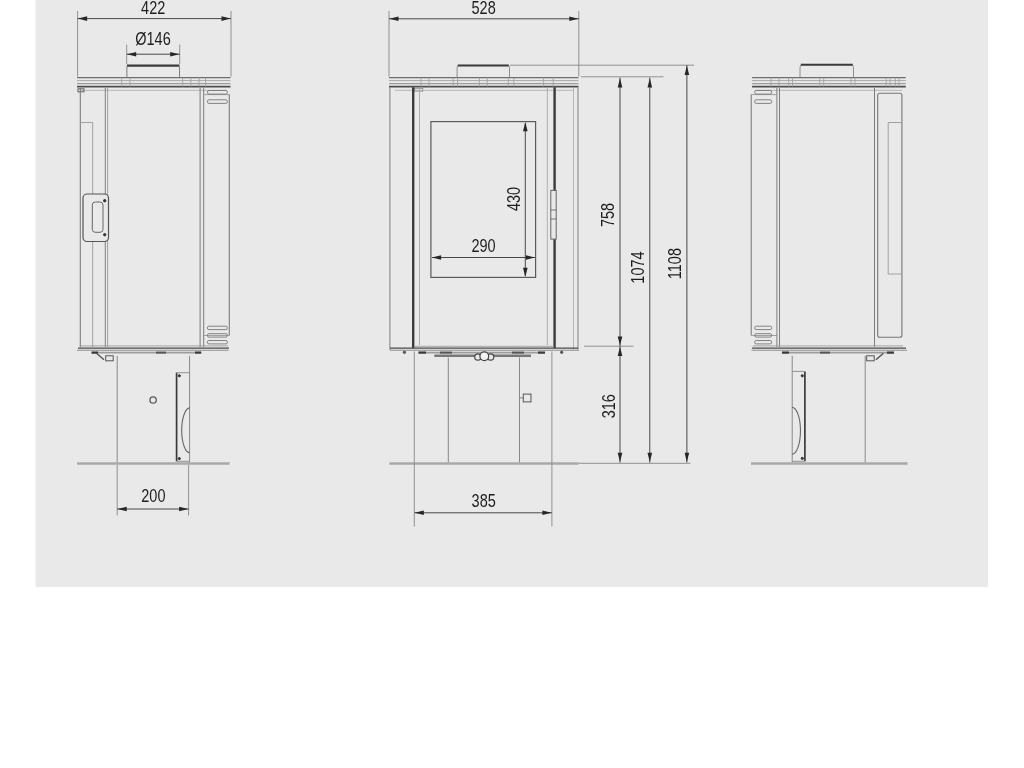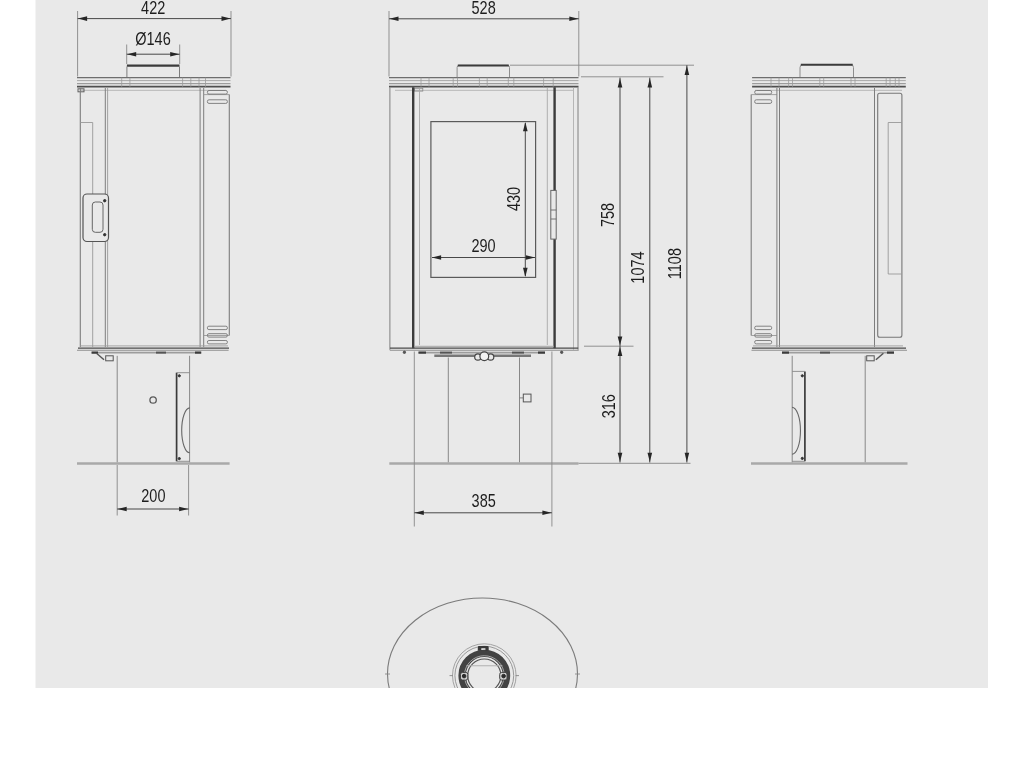--- a/index.html
+++ b/index.html
@@ -1,16 +1,16 @@
 <!DOCTYPE html>
 <html><head>
 <meta charset="utf-8">
 <style>
   html,body { margin:0; padding:0; background:#ffffff; }
-  .wrap { position:relative; width:1024px; height:688px; overflow:hidden; font-family:"Liberation Sans", sans-serif; }
+  .wrap { position:relative; width:1024px; height:587px; overflow:hidden; font-family:"Liberation Sans", sans-serif; }
   svg { display:block; filter: blur(0.5px); }
 </style>
 </head>
 <body>
 <div class="wrap">
 <svg xmlns="http://www.w3.org/2000/svg" width="1024" height="768" viewBox="0 0 1024 768">
 
 <rect x="0" y="0" width="1024" height="768" fill="#ffffff"></rect>
 
 <rect x="35.5" y="0" width="952.5" height="757" fill="#e9e9e9"></rect>

